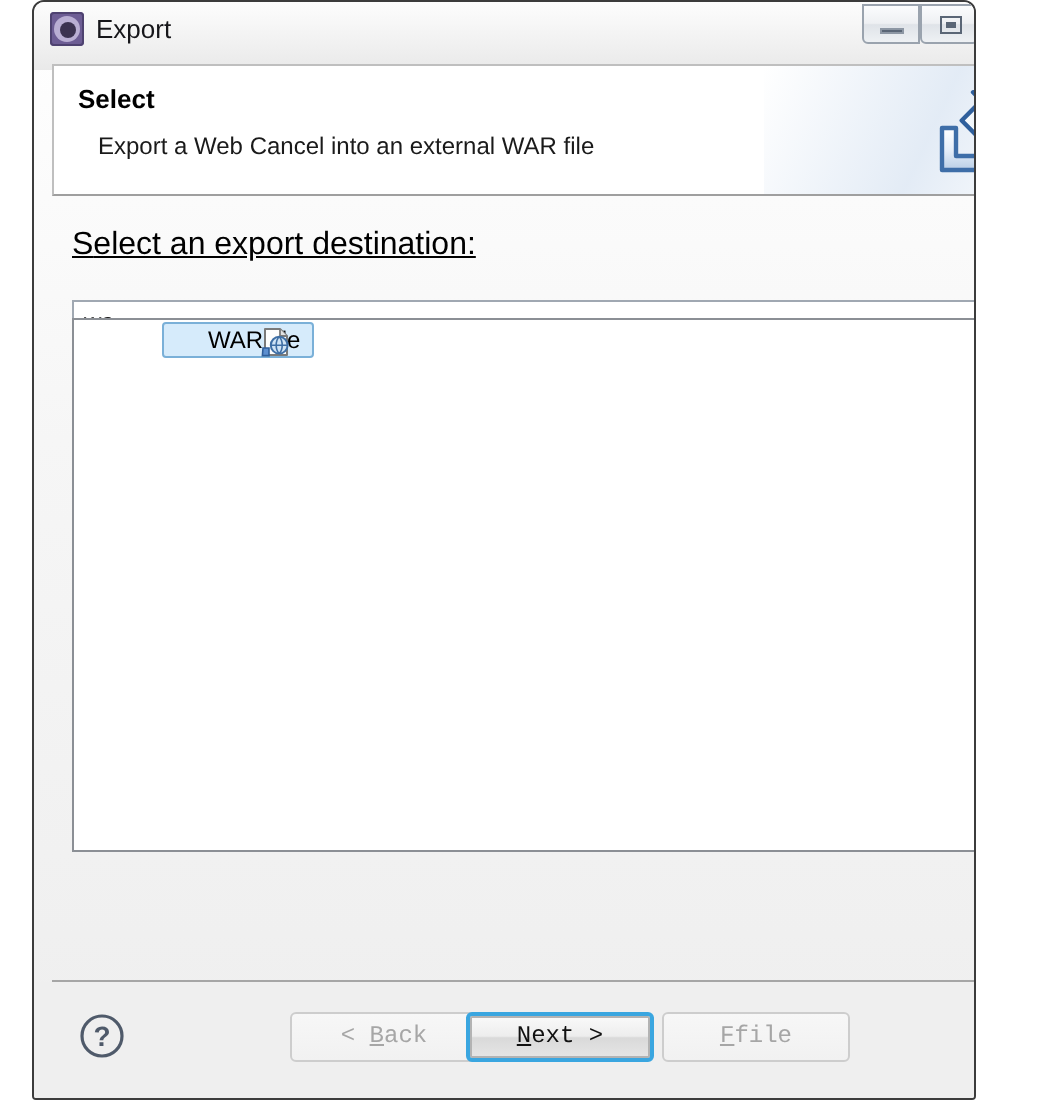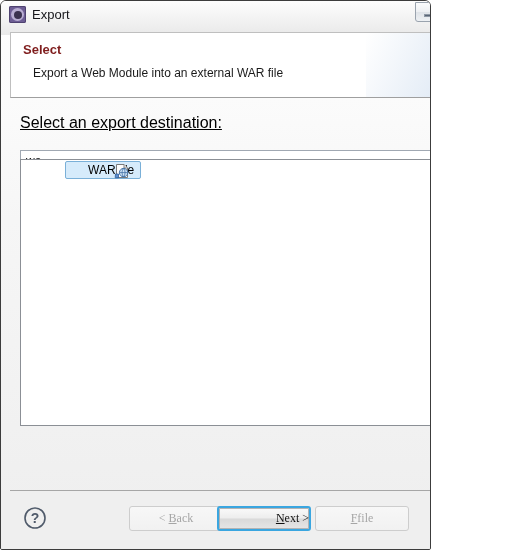--- a/index.html
+++ b/index.html
@@ -12,22 +12,22 @@
     height: 550px;
     font-family: "Liberation Sans", sans-serif;
     font-size: 12px;
     color: #000000;
     overflow: hidden;
   }
 
   
   #dialog {
     position: absolute;
-    left: 0; top: 0;
-    width: 431px;
+    left: 16px; top: 0;
+    width: 472px;
     height: 550px;
     box-sizing: border-box;
     background: linear-gradient(180deg, #ffffff 0%, #f6f6f6 40%, #eeeeee 100%);
     border: 1px solid #3c3c3c;
     border-radius: 6px 6px 2px 2px;
     overflow: hidden;
   }
   #glassglow {
     position: absolute;
     left: 0; top: 0;
@@ -134,21 +134,21 @@
     position: absolute;
     right: 0; top: 0;
     width: 150px; height: 64px;
     background: linear-gradient(115deg, rgba(255,255,255,0) 0%, rgba(222,232,244,.85) 55%, rgba(255,255,255,0) 100%);
   }
   #header-title {
     position: absolute;
     left: 12px; top: 9px;
     font-size: 13px;
     font-weight: bold;
-    color: #7f1d1d;
+    color: #000000;
   }
   #header-sub {
     position: absolute;
     left: 22px; top: 33px;
     font-size: 12px;
     color: #1a1a1a;
   }
   #header-icon {
     position: absolute;
     right: 11px; top: 8px;
@@ -268,21 +268,21 @@
     position: absolute;
     left: 22px; top: 505px;
     width: 24px; height: 24px;
   }
 
   .btn {
     position: absolute;
     top: 505px;
     width: 94px; height: 25px;
     box-sizing: border-box;
-    font-family: Liberation Serif, serif;
+    font-family: Liberation Mono, monospace;
     font-size: 12px;
     border-radius: 3px;
     background: linear-gradient(180deg,#f7f7f7 0%, #ededed 48%, #dcdcdc 52%, #e7e7e7 100%);
     border: 1px solid #9d9d9d;
     color: #111;
     cursor: default;
     padding: 0;
     line-height: 23px;
     text-align: center;
   }
@@ -292,21 +292,20 @@
     border-color: #cdcdcd;
     background: linear-gradient(180deg,#f7f7f7 0%, #f1f1f1 100%);
   }
   #btn-back   { left: 128px; }
   #btn-next   {
     left: 216px;
     border: 2px solid #3aa6e0;
     box-shadow: inset 0 0 0 1px #b3b3b3;
     background: linear-gradient(180deg,#fafafa 0%, #ededed 48%, #d9d9d9 52%, #e6e6e6 100%);
     line-height: 21px;
-    text-align: right;
   }
   #btn-finish { left: 314px; }
   #btn-cancel {
     left: 412px;
     border: 1px solid #77787a;
     background: linear-gradient(180deg,#fbfbfb 0%, #efefef 48%, #dadada 52%, #e9e9e9 100%);
   }
 </style>
 </head>
 <body>
@@ -329,21 +328,21 @@
       <div class="glyph"></div>
     </div>
     <div class="winbtn" id="btn-close">
       <div class="glyph">✕</div>
     </div>
   </div>
 
   <div id="header">
     <div id="header-sheen"></div>
     <div id="header-title">Select</div>
-    <div id="header-sub">Export a Web Module into an external WAR file</div>
+    <div id="header-sub">Export a Web Cancel into an external WAR file</div>
     <svg id="header-icon" viewBox="0 0 56 50">
       <defs>
         <linearGradient id="trayg" x1="0" y1="0" x2="0" y2="1">
           <stop offset="0" stop-color="#ffffff"></stop>
           <stop offset="0.55" stop-color="#e4edf8"></stop>
           <stop offset="1" stop-color="#b9cee6"></stop>
         </linearGradient>
         <linearGradient id="arrg" x1="0" y1="1" x2="1" y2="0">
           <stop offset="0" stop-color="#ffffff"></stop>
           <stop offset="1" stop-color="#cddff1"></stop>

